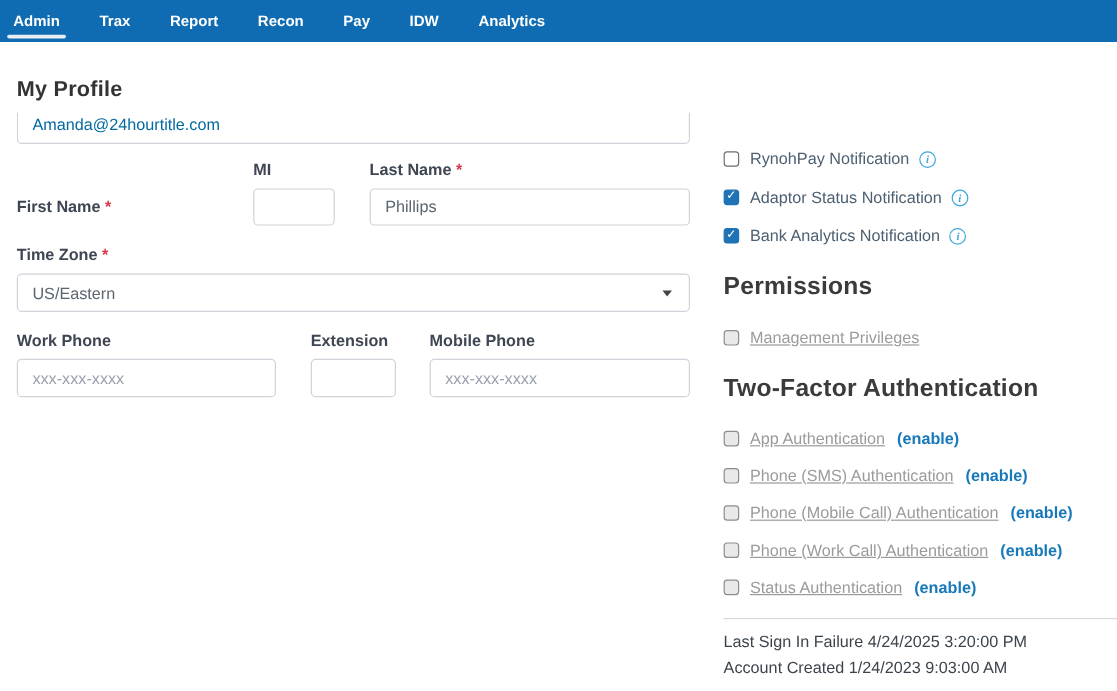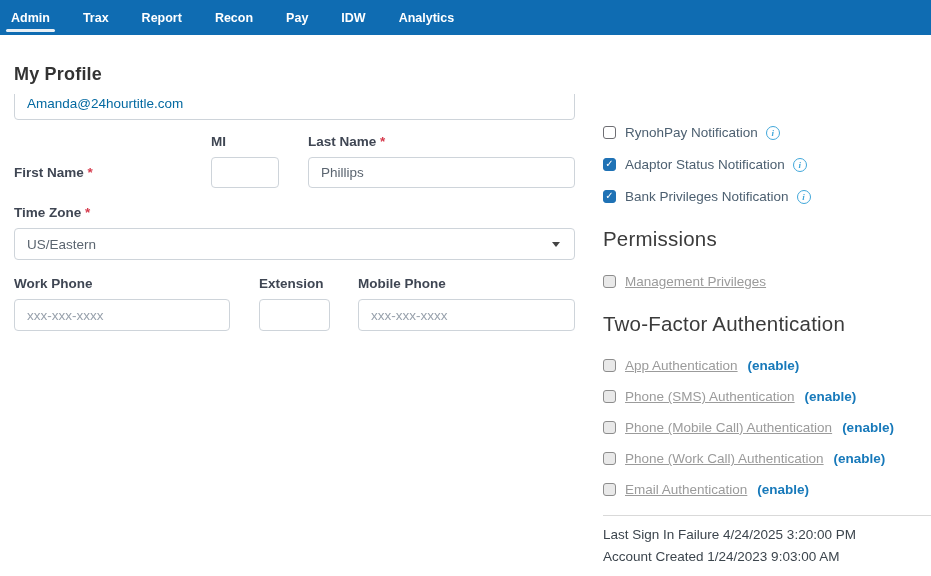--- a/index.html
+++ b/index.html
@@ -80,21 +80,21 @@
   .cb.disabled { background:#e9e9e9; border-color:#8d8d8d; cursor:default; }
   .check-label { font-size:13.5px; color:#4d6071; }
   .check-label.muted { color:#9b9b9b;text-decoration:underline; }
   .info-icon {
     width:14px; height:14px; border:1.2px solid #41a7da; border-radius:50%;
     color:#41a7da; font-size:9px; font-weight:bold; font-style:italic;
     display:inline-flex; align-items:center; justify-content:center;
     margin-left:8px; cursor:pointer; font-family:"Liberation Serif","DejaVu Serif",serif;
   }
   h2.section-heading {
-    font-size:20.5px; font-weight:400; color:#3b3b3b; letter-spacing:.2px;
+    font-size:20.5px; font-weight:700; color:#3b3b3b; letter-spacing:.2px;
   }
   .perm-heading { margin-top:23px; margin-bottom:23px; }
   .tfa-heading  { margin-top:23px; margin-bottom:22px; }
   .tfa-row { margin-bottom:16px; }
   .enable-link {
     color:#1779ba; font-weight:bold; font-size:13.5px; margin-left:10px;
     cursor:pointer; text-decoration:none;
   }
   .divider { border:none; border-top:1px solid #d9d9d9; margin-top:18px; margin-bottom:8px; }
   .footer-line { font-size:13.5px; color:#3c454d; line-height:22px; }
@@ -170,21 +170,21 @@
       <span class="cb checked">
           <span class="tick">✓</span>
         </span>
       <span class="check-label">Adaptor Status Notification</span>
       <span class="info-icon">i</span>
     </div>
     <div class="check-row">
       <span class="cb checked">
           <span class="tick">✓</span>
         </span>
-      <span class="check-label">Bank Privileges Notification</span>
+      <span class="check-label">Bank Analytics Notification</span>
       <span class="info-icon">i</span>
     </div>
 
     <h2 class="section-heading perm-heading">Permissions</h2>
 
     <div class="check-row">
       <span class="cb disabled"></span>
       <span class="check-label muted">Management Privileges</span>
     </div>
 
@@ -205,21 +205,21 @@
       <span class="check-label muted">Phone (Mobile Call) Authentication</span>
       <a class="enable-link">(enable)</a>
     </div>
     <div class="check-row tfa-row">
       <span class="cb disabled"></span>
       <span class="check-label muted">Phone (Work Call) Authentication</span>
       <a class="enable-link">(enable)</a>
     </div>
     <div class="check-row tfa-row">
       <span class="cb disabled"></span>
-      <span class="check-label muted">Email Authentication</span>
+      <span class="check-label muted">Status Authentication</span>
       <a class="enable-link">(enable)</a>
     </div>
 
     <hr class="divider">
 
     <div class="footer-line">Last Sign In Failure 4/24/2025 3:20:00 PM</div>
     <div class="footer-line">Account Created 1/24/2023 9:03:00 AM</div>
   </div>
 </div>
 

